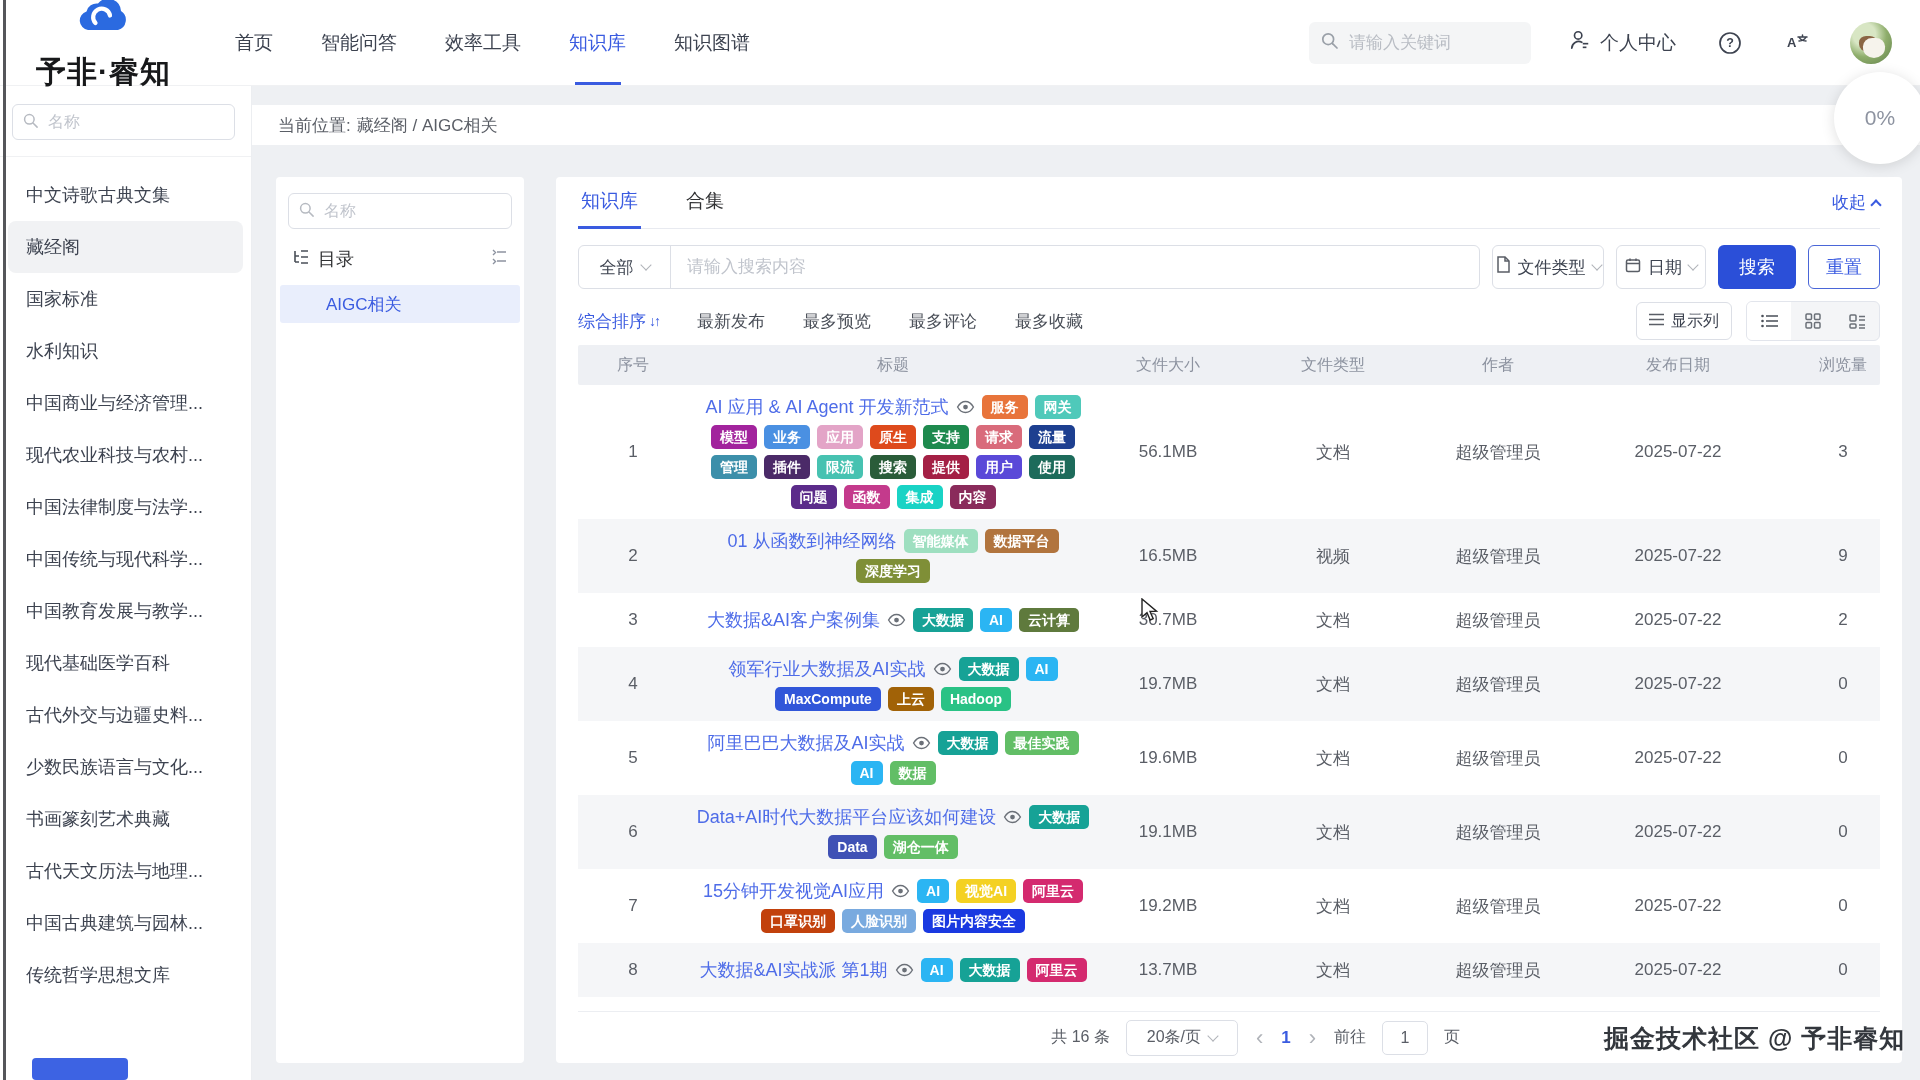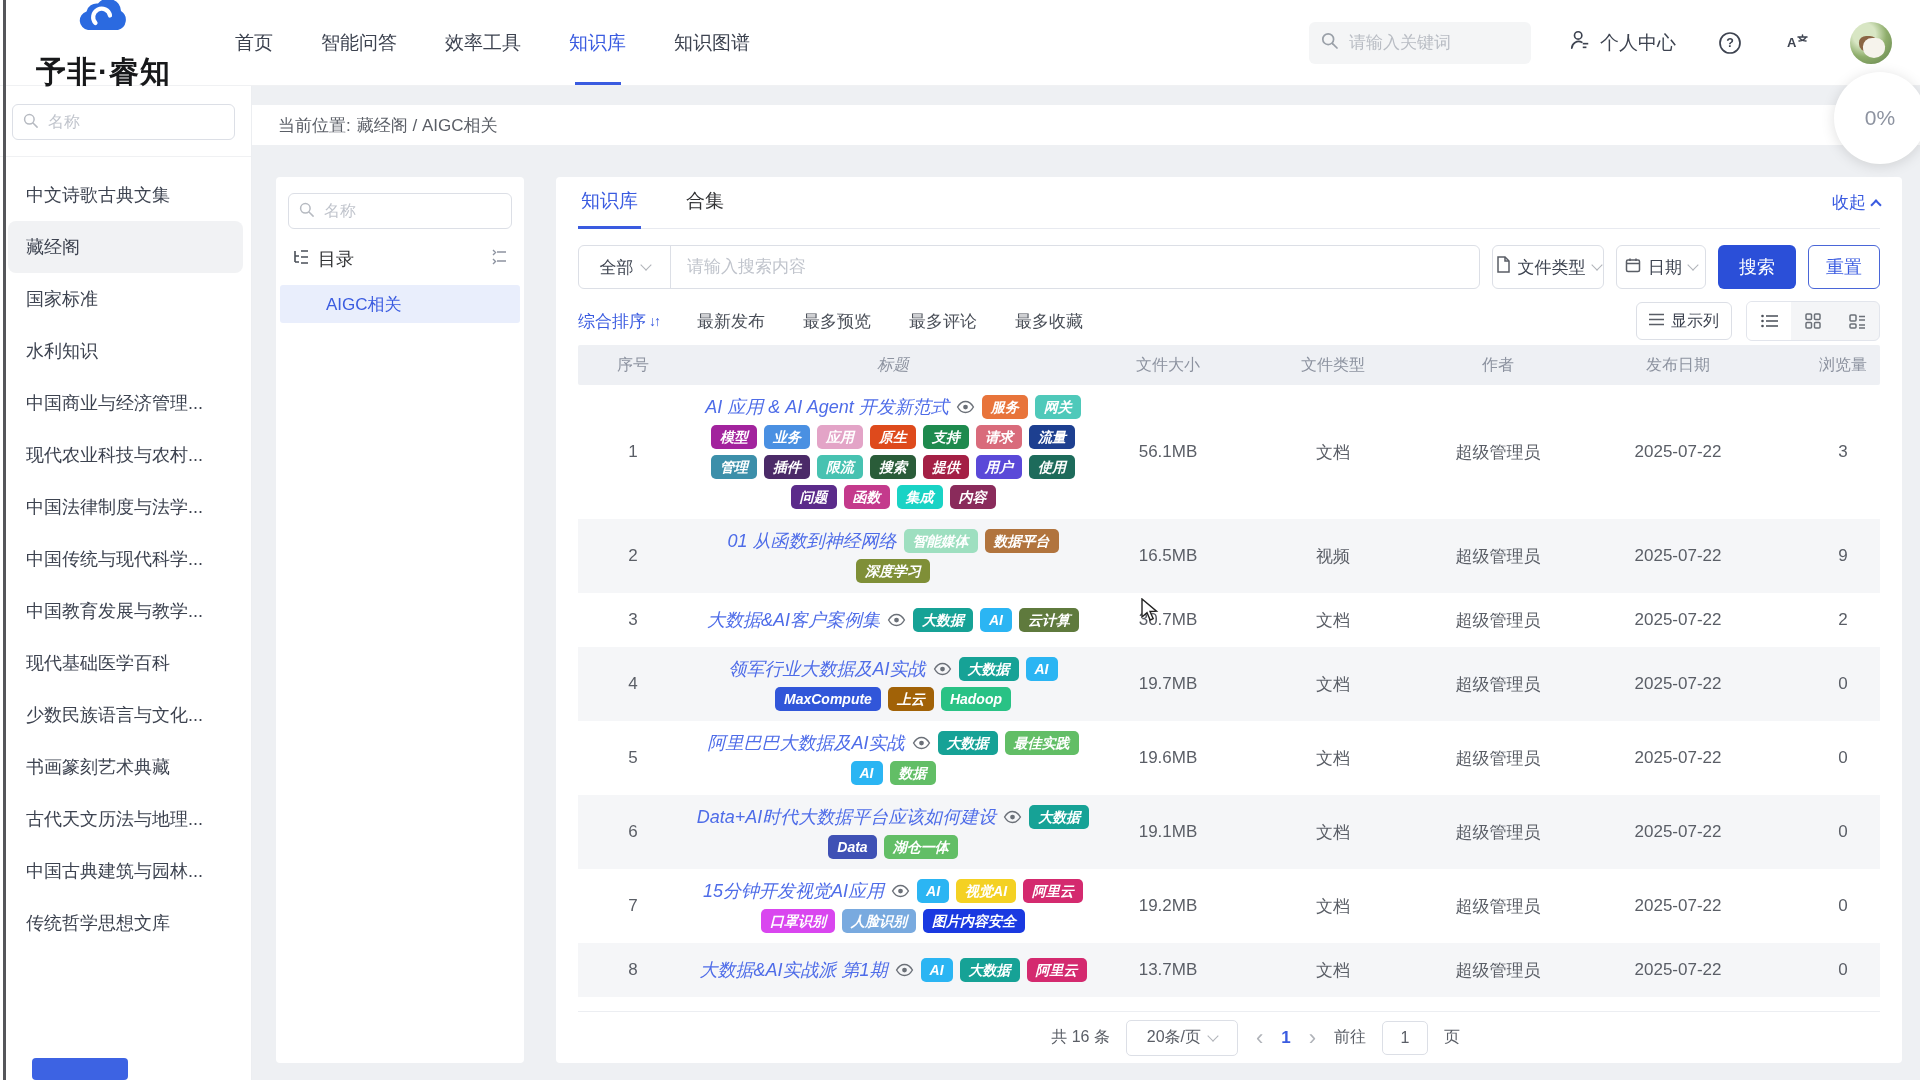--- a/index.html
+++ b/index.html
@@ -95,21 +95,21 @@
   .sorticon { font-size:14px; letter-spacing:-2px; }
   .sort-right { margin-left:auto; display:flex; align-items:center; gap:14px; }
   .cols-btn { height:38px; padding:0 12px; border:1px solid #dcdfe6; border-radius:6px; display:flex;
              align-items:center; gap:7px; font-size:16px; color:#3d4350; background:#fff; cursor:pointer; }
   .view-seg { display:flex; border:1px solid #e2e5ec; border-radius:6px; overflow:hidden; background:#f4f5f7; }
   .seg { width:44px; height:38px; display:flex; align-items:center; justify-content:center; cursor:pointer; }
   .seg.active { background:#fff; }
 
   .thead { display:flex; background:#eef0f4; height:40px; align-items:center; border-radius:2px; flex:none; margin-top:2px; }
   .th { font-size:16px; color:#8d93a0; text-align:center; }
-  .col-seq{width:110px;flex:none;} .col-title{width:410px;flex:none;font-style:italic;} .col-size{width:140px;flex:none;}
+  .col-seq{width:110px;flex:none;} .col-title{width:410px;flex:none;} .col-size{width:140px;flex:none;}
   .col-type{width:190px;flex:none;} .col-author{width:140px;flex:none;} .col-date{width:220px;flex:none;}
   .col-views{width:110px;flex:none;}
 
   .rows { flex:1; overflow:hidden; position:relative; }
   .trow { display:flex; align-items:center; min-height:54px; }
   .trow:nth-child(even) { background:#f5f6f8; }
   .td { text-align:center; font-size:17px; color:#5a5e66; }
   .title-cell { display:flex; flex-wrap:wrap; justify-content:center; align-items:center; gap:6px 7px; padding:10px 6px; }
   .title-link { color:#4e6ce8; font-size:18px; cursor:pointer; white-space:nowrap; }
   .eye { display:flex; align-items:center; }
@@ -204,20 +204,21 @@
         <div class="side-item">中文诗歌古典文集</div>
         <div class="side-item active">藏经阁</div>
         <div class="side-item">国家标准</div>
         <div class="side-item">水利知识</div>
         <div class="side-item">中国商业与经济管理...</div>
         <div class="side-item">现代农业科技与农村...</div>
         <div class="side-item">中国法律制度与法学...</div>
         <div class="side-item">中国传统与现代科学...</div>
         <div class="side-item">中国教育发展与教学...</div>
         <div class="side-item">现代基础医学百科</div>
+        <div class="side-item">古代外交与边疆史料...</div>
         <div class="side-item">少数民族语言与文化...</div>
         <div class="side-item">书画篆刻艺术典藏</div>
         <div class="side-item">古代天文历法与地理...</div>
         <div class="side-item">中国古典建筑与园林...</div>
         <div class="side-item">传统哲学思想文库</div>
       </div>
   </aside>
   <div class="blue-stub"></div>
 
   <div class="breadcrumb-bar">
@@ -498,21 +499,21 @@
             <span class="title-link">15分钟开发视觉AI应用</span>
             <span class="eye">
               <svg width="19" height="14" viewBox="0 0 24 16">
                 <path d="M12 1 C6 1 2 8 2 8 s4 7 10 7 10-7 10-7 -4-7-10-7 Z" fill="none" stroke="#6b7078" stroke-width="1.8"></path>
                 <circle cx="12" cy="8" r="3" fill="#6b7078"></circle>
               </svg>
             </span>
             <span class="tag" style="background: rgb(43, 181, 243);">AI</span>
             <span class="tag" style="background: rgb(244, 209, 35);">视觉AI</span>
             <span class="tag" style="background: rgb(212, 42, 111);">阿里云</span>
-            <span class="tag" style="background: #d946ef;">口罩识别</span>
+            <span class="tag" style="background: #c2410c;">口罩识别</span>
             <span class="tag" style="background: rgb(121, 170, 223);">人脸识别</span>
             <span class="tag" style="background: rgb(26, 57, 225);">图片内容安全</span>
           </div>
           <div class="td col-size">19.2MB</div>
           <div class="td col-type">文档</div>
           <div class="td col-author">超级管理员</div>
           <div class="td col-date">2025-07-22</div>
           <div class="td col-views">0</div>
         </div>
         <div class="trow">
@@ -555,18 +556,19 @@
       <span class="pg-arrow">‹</span>
       <span class="page-num">1</span>
       <span class="pg-arrow">›</span>
       <span>前往</span>
       <input class="goto-input" value="1" style="">
       <span>页</span>
     </div>
   </div>
 
   <div class="progress-circle">0%</div>
+  <div class="watermark">掘金技术社区 @ 予非睿知</div>
   <span class="cursor">
     <svg width="22" height="24" viewBox="0 0 22 24">
         <path d="M2 1 L2 19 L7 14.6 L10.2 22 L13.2 20.7 L10 13.5 L16.5 13.2 Z" fill="#fff" stroke="#222" stroke-width="1.4"></path>
       </svg>
   </span>
 </div>
 
 </body></html>

